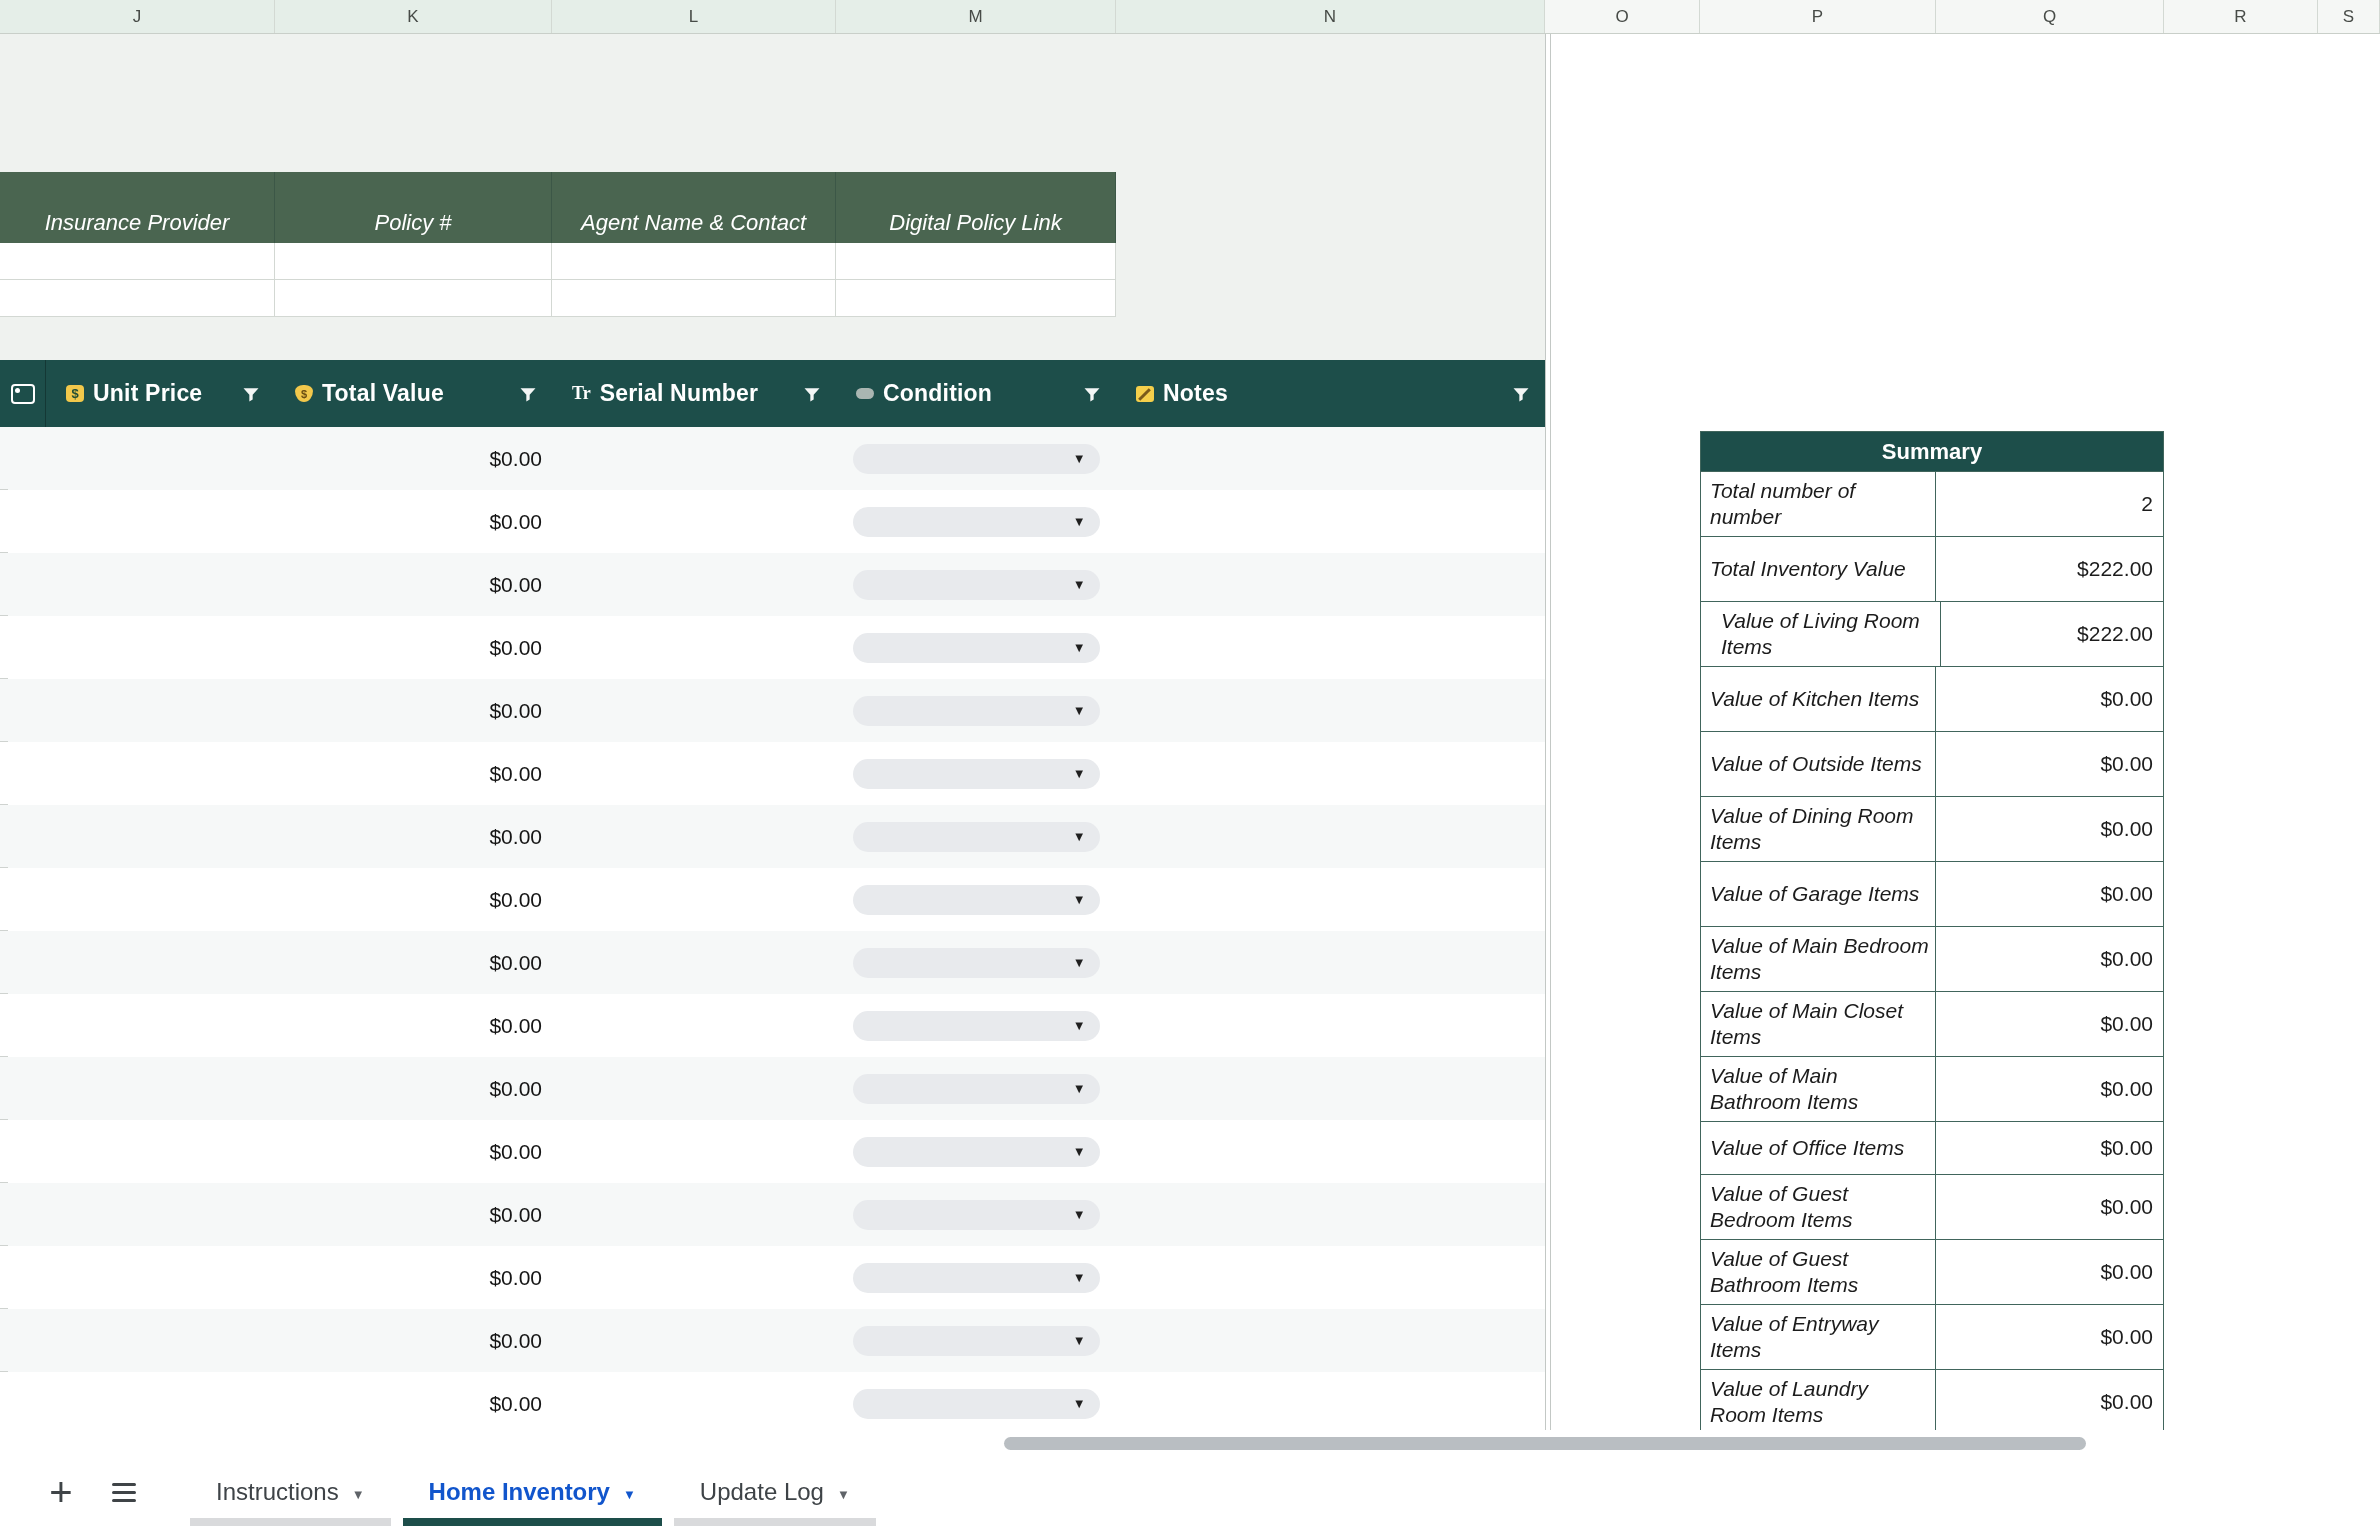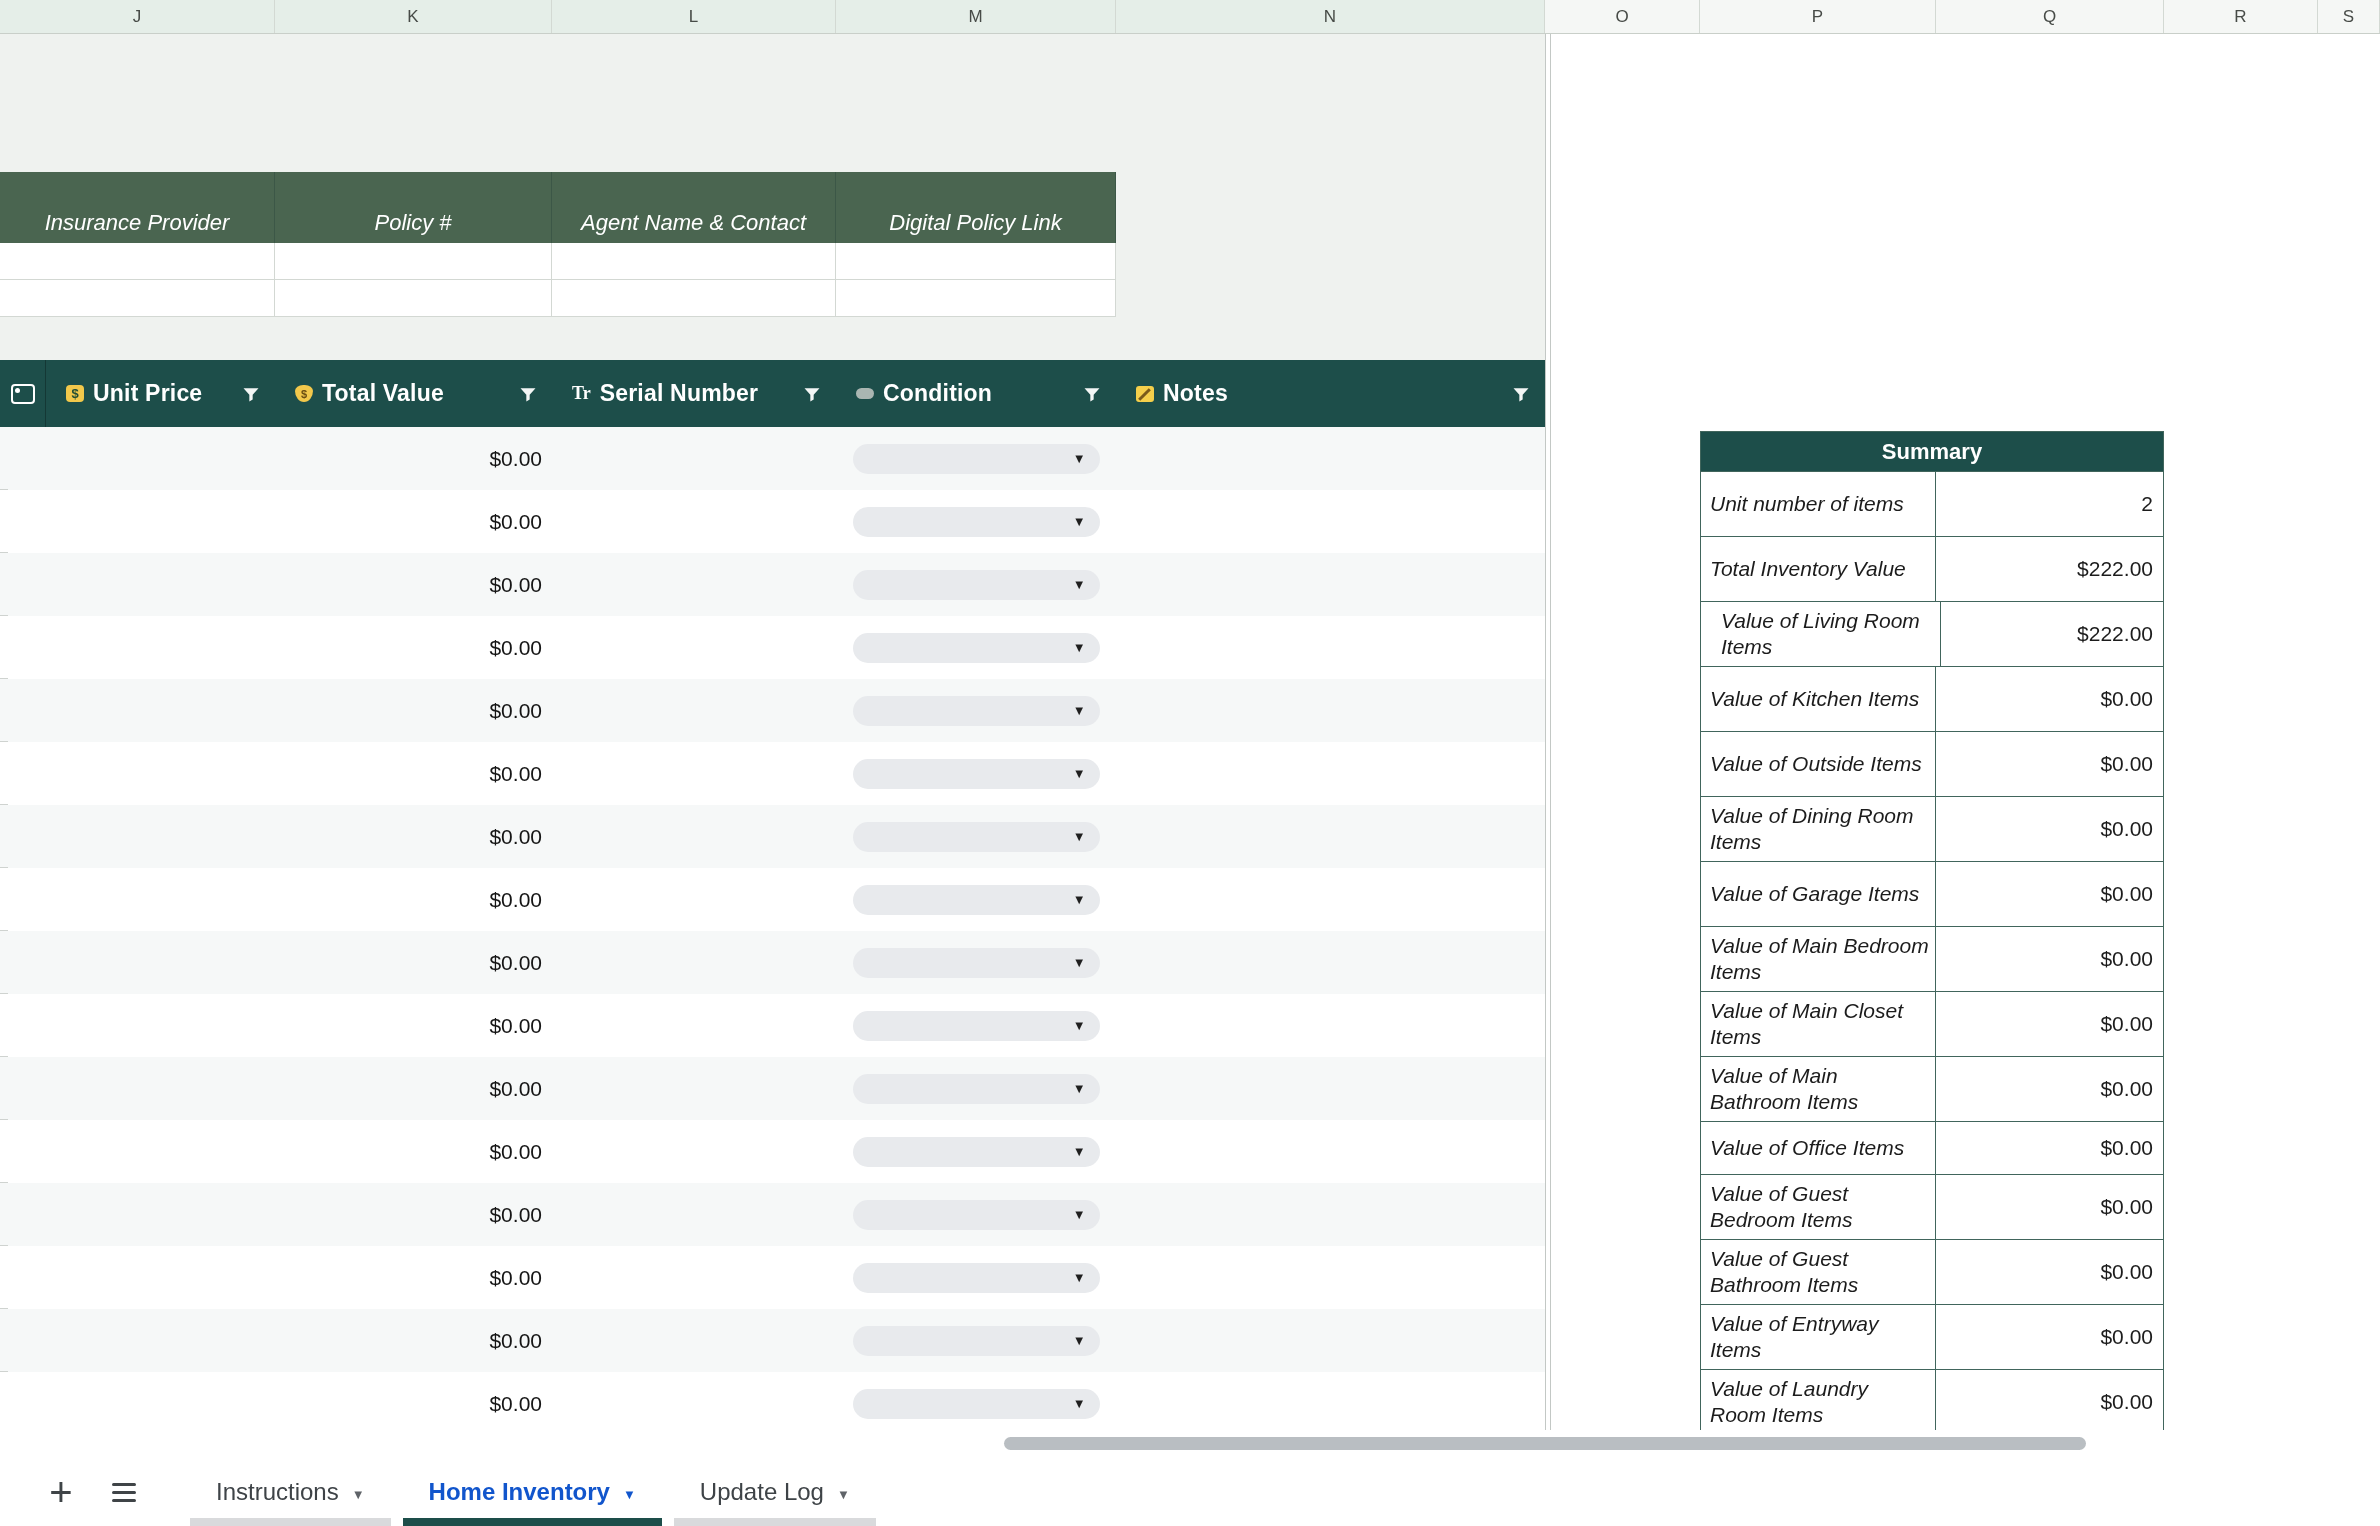--- a/index.html
+++ b/index.html
@@ -336,21 +336,21 @@
     </div>
   </div>
     </div>
 
   <div class="pane-divider"></div>
 
   <div class="summary">
     <div class="sum-header">Summary</div>
     <div id="sumBody">
         <div class="sum-row" style="height: 65px;">
-    <div class="sum-label">Unit number of items</div>
+    <div class="sum-label">Total number of number</div>
     <div class="sum-value">2</div>
   </div>
         <div class="sum-row" style="height: 65px;">
     <div class="sum-label">Total Inventory Value</div>
     <div class="sum-value">$222.00</div>
   </div>
         <div class="sum-row" style="height: 65px; padding-left: 11px;">
     <div class="sum-label">Value of Living Room Items</div>
     <div class="sum-value">$222.00</div>
   </div>

